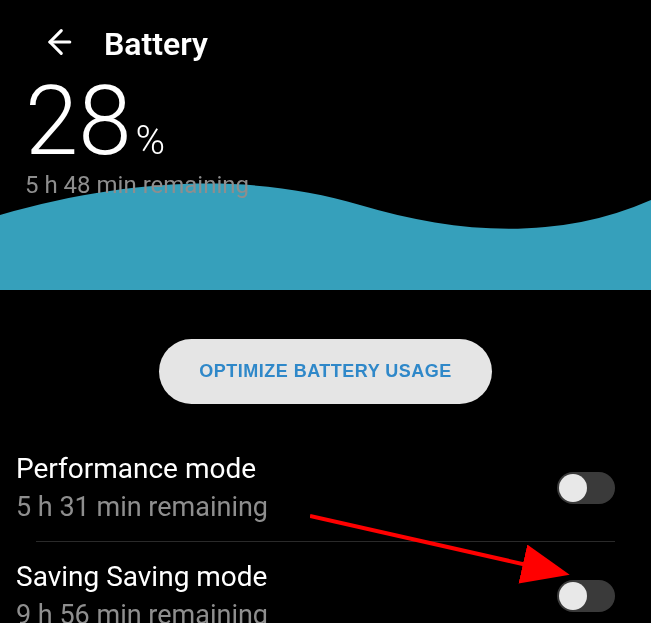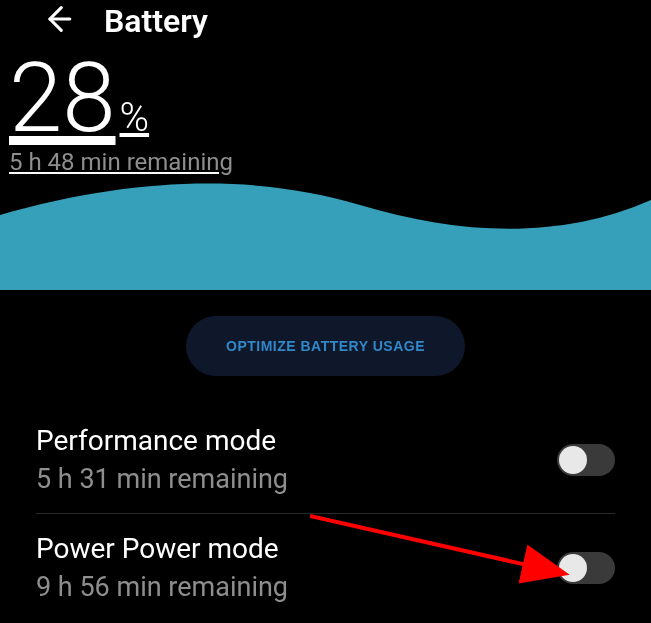--- a/index.html
+++ b/index.html
@@ -8,57 +8,57 @@
     height: 623px;
     background: #000;
     font-family: -apple-system, BlinkMacSystemFont, "Segoe UI", Roboto, sans-serif;
     color: #fff;
     overflow: hidden;
     position: relative;
   }
   .header {
     display: flex;
     align-items: center;
-    padding: 2px 20px 10px 40px;
+    padding: 25px 20px 10px 40px;
     gap: 30px;
     text-align: right;
   }
   .back-icon svg { width: 34px; height: 34px; }
   .title { font-size: 32px; font-weight: 600; }
-  .battery-panel { padding: 0 20px 0 9px; position: relative; text-decoration: underline; }
+  .battery-panel { padding: 0 20px 0 25px; position: relative; }
   .percent-row { display: flex; align-items: baseline; }
   .percent-value { font-size: 96px; font-weight: 300; line-height: 1; }
   .percent-sign { font-size: 40px; font-weight: 300; margin-left: 4px; }
   .remaining-top { font-size: 24px; color: #8e8e8e; margin-top: 2px; }
   .wave {
     position: absolute;
     left: 0; right: 0;
     top: 170px;
     height: 120px;
     z-index: 0;
   }
   .wave svg { width: 100%; height: 100%; display: block; }
   .content { position: relative; z-index: 1; }
   .optimize-wrap { display: flex; justify-content: center; margin-top: 140px; margin-bottom: 30px; }
   .optimize-btn {
-    background: #0f172a;
+    background: #e5e5e5;
     color: #2f88c9;
-    font-size: 14px;
+    font-size: 18px;
     font-weight: 700;
     letter-spacing: 0.5px;
     border: none;
     border-radius: 36px;
     padding: 22px 40px;
     cursor: pointer;
   }
   .row {
     display: flex;
     align-items: center;
     justify-content: space-between;
-    padding: 18px 36px 18px 36px;
+    padding: 18px 36px 18px 16px;
   }
   .row-text { display: flex; flex-direction: column; gap: 6px; }
   .row-title { font-size: 28px; color: #fff; font-weight: 400; }
   .row-sub { font-size: 27px; color: #8e8e8e; }
   .divider { height: 1px; background: #2a2a2a; margin: 0 36px; }
   .toggle {
     width: 58px; height: 32px;
     background: #3a3a3a;
     border-radius: 20px;
     position: relative;
@@ -122,21 +122,21 @@
   </div>
   <div class="toggle">
     <div class="knob"></div>
   </div>
 </div>
 
 <div class="divider"></div>
 
 <div class="row">
   <div class="row-text">
-    <div class="row-title">Power Power mode</div>
+    <div class="row-title">Saving Saving mode</div>
     <div class="row-sub">9 h 56 min remaining</div>
   </div>
   <div class="toggle">
     <div class="knob"></div>
   </div>
 </div>
 
 <div class="arrow-annotation">
   <svg viewBox="0 0 270 80">
     <defs>

